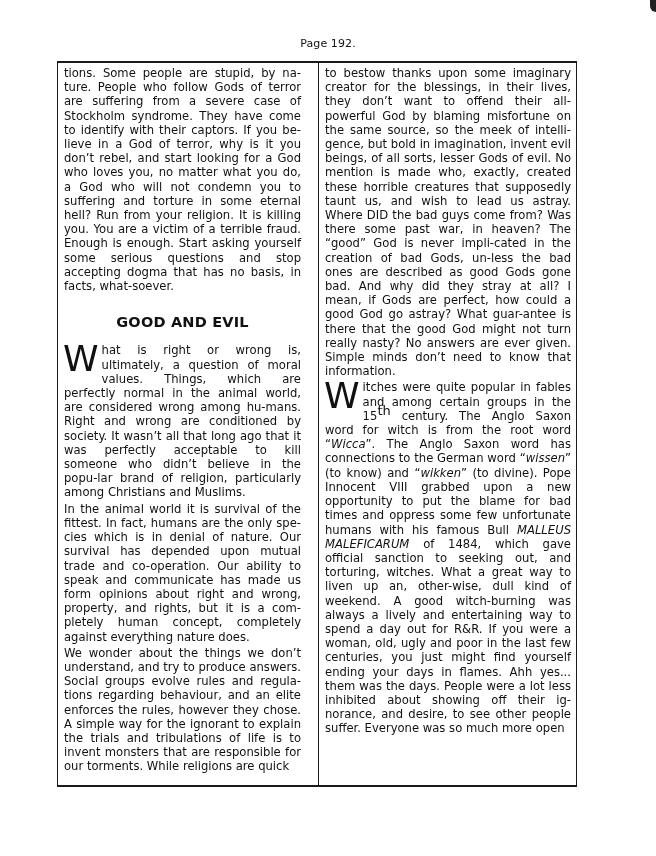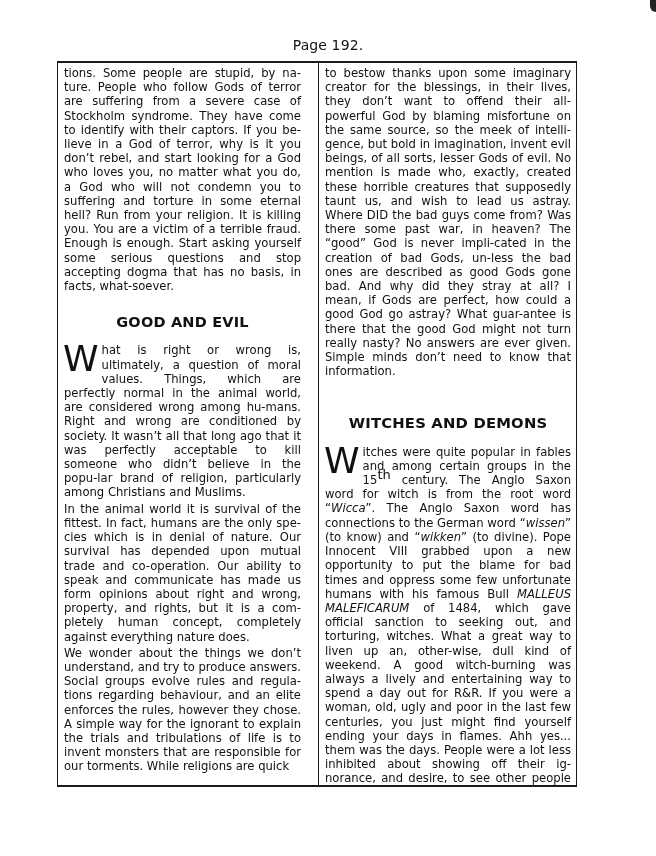--- a/index.html
+++ b/index.html
@@ -14,21 +14,21 @@
       overflow: hidden;
       font-family: "DejaVu Sans", sans-serif;
       color: #111111;
     }
     .page-header {
       position: absolute;
       top: 37px;
       left: 0;
       width: 656px;
       text-align: center;
-      font-size: 14px;
+      font-size: 11px;
       letter-spacing: 0.1px;
     }
     .corner-mark {
       position: absolute;
       top: 0;
       right: 0;
       width: 6px;
       height: 12px;
       background: #222;
       border-bottom-left-radius: 6px;
@@ -113,18 +113,17 @@
     <p class="para"><span class="dropcap">W</span><span>hat is right or wrong is, ultimately, a question of  moral values.  Things, which are perfectly normal in the animal world, are considered wrong  among hu-mans.  Right and wrong are conditioned by  society.  It wasn’t all that long ago that it was perfectly acceptable to kill someone who didn’t believe in the popu-lar brand of religion, particularly among Christians and Muslims.</span></p>
 
     <p class="para">In the animal world it is survival of the fittest.  In fact, humans are the only spe-cies which is in denial of  nature.  Our survival  has  depended  upon mutual trade and co-operation.  Our ability to speak and communicate  has made us form  opinions about right and wrong, property, and rights, but  it  is a com-pletely human  concept, completely against  everything  nature does.</p>
 
     <p class="para">We wonder about  the  things we don’t understand, and  try  to produce answers. Social  groups evolve  rules and regula-tions  regarding  behaviour, and an elite enforces the rules, however they chose. A  simple way for  the ignorant  to explain the  trials and  tribulations of  life is to invent  monsters  that are responsible for our  torments.  While religions are quick</p>
   </div>
 
   <div class="col col-right">
     <p class="para">to bestow thanks upon some imaginary creator  for  the blessings, in their lives, they  don’t  want  to offend  their  all-powerful  God  by blaming misfortune on the same source, so  the  meek of intelli-gence, but  bold  in imagination, invent evil  beings, of all sorts, lesser Gods of evil.  No mention is made who, exactly, created  these  horrible  creatures  that supposedly  taunt  us, and wish to lead us astray.  Where DID the bad guys come from?  Was there some past war, in heaven? The “good”  God  is never  impli-cated  in  the creation  of  bad Gods, un-less  the bad ones are described as good Gods gone bad.  And why did  they stray at all?  I mean, if Gods are perfect, how could a good  God go  astray?  What guar-antee is there that the good God might not  turn really nasty?  No answers are ever  given.  Simple minds don’t  need  to know  that  information.</p>
 
-    <h2 class="section-heading">WITCHES AND DEMONS</h2>
 
     <p class="para"><span class="dropcap">W</span><span>itches  were  quite  popular  in fables and among certain groups in the 15</span><sup>th</sup><span> century.  The Anglo Saxon  word for witch  is from the root word “</span><em>Wicca</em><span>”. The Anglo Saxon word has connections to the German word “</span><em>wissen</em><span>” (to know) and “</span><em>wikken</em><span>” (to divine).  Pope Innocent VIII grabbed upon a new opportunity to put the blame for bad times and  oppress some few unfortunate humans with his famous Bull </span><em>MALLEUS  MALEFICARUM</em><span> of 1484, which gave official  sanction  to seeking out, and torturing, witches.  What a great way to liven up an, other-wise, dull  kind of weekend.  A good witch-burning  was always a  lively and  entertaining  way to spend a  day out  for  R&amp;R.  If you were a woman, old, ugly and poor  in the last few centuries, you  just  might  find  yourself ending your days in flames.  Ahh  yes... them was the  days.  People were a  lot less inhibited about showing off their ig-norance, and desire, to see other people suffer.  Everyone was so much more open</span></p>
   </div>
 
 </div>
 
 </body></html>

